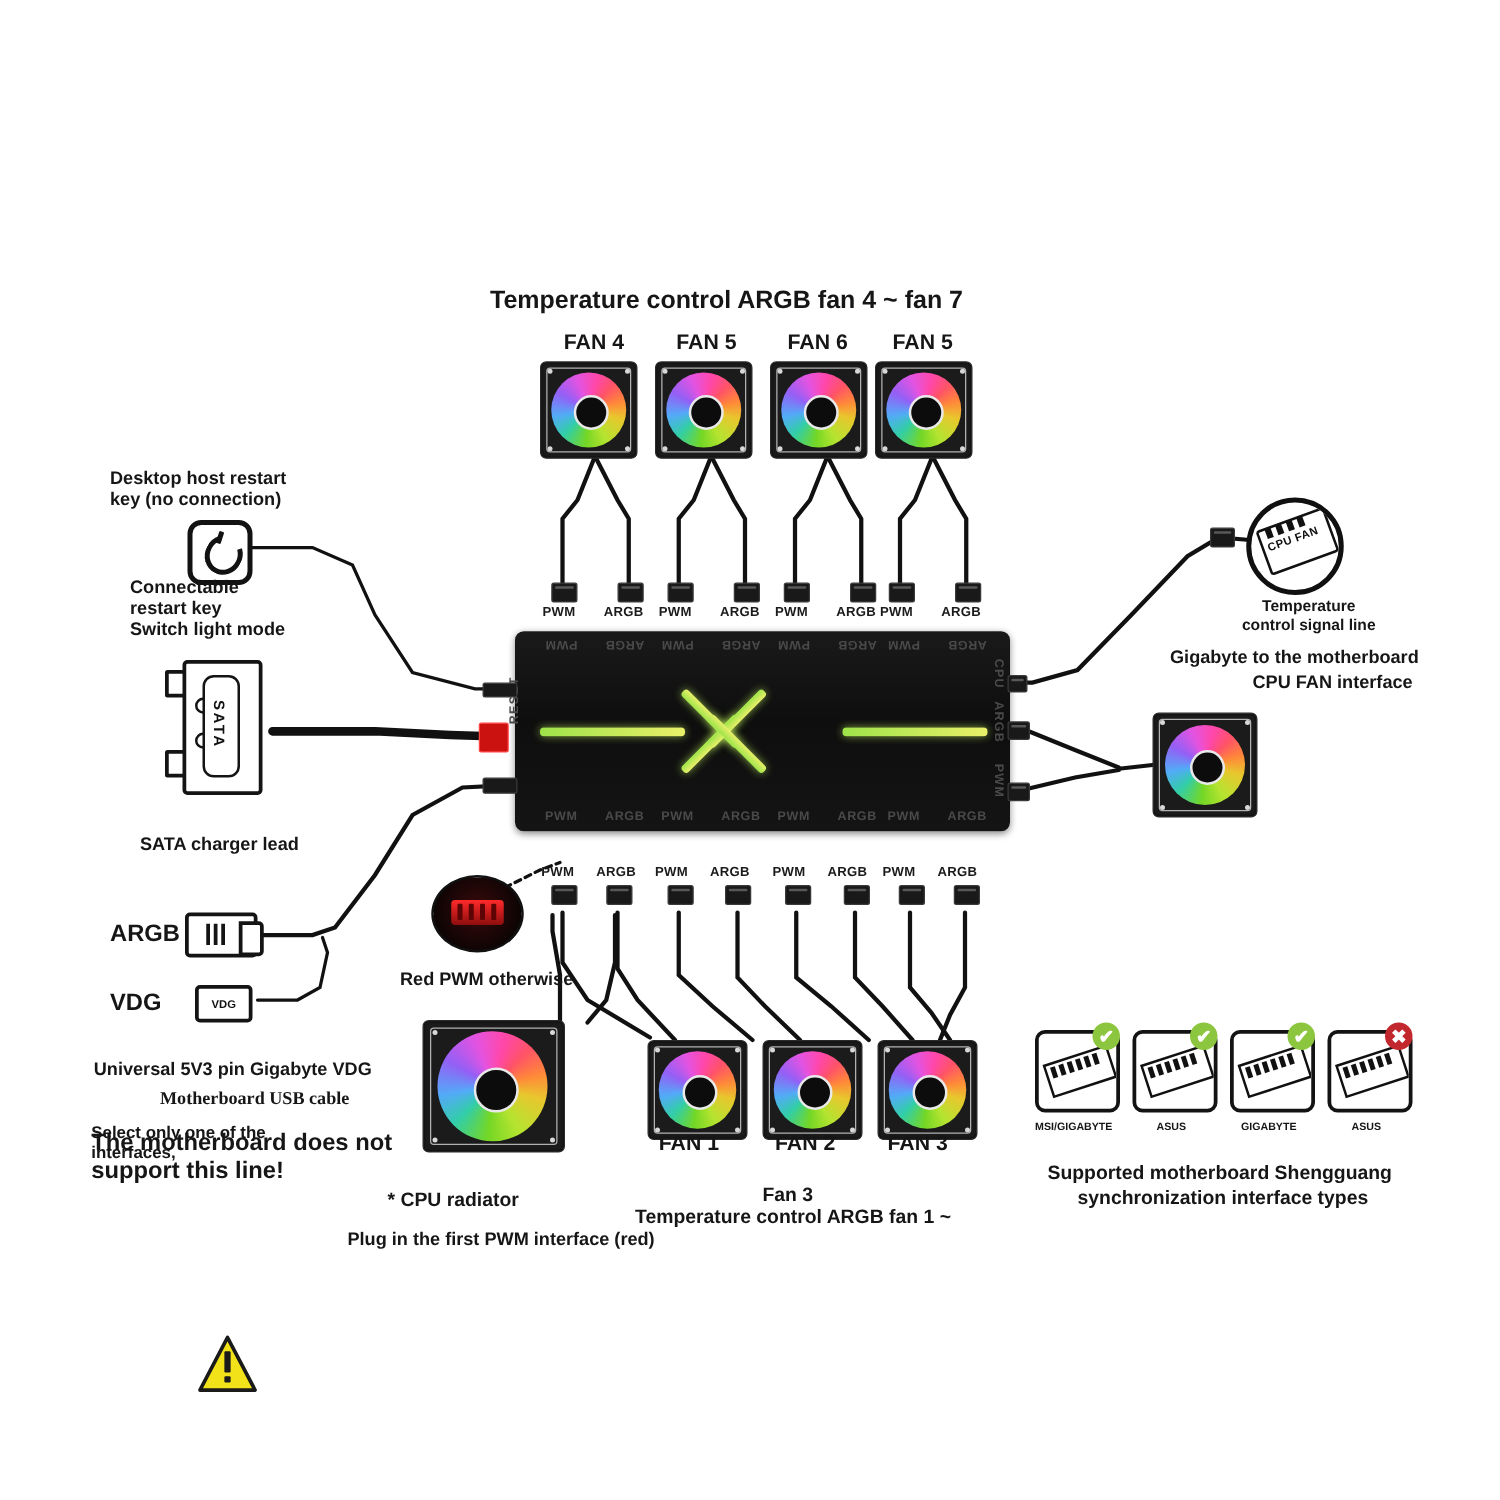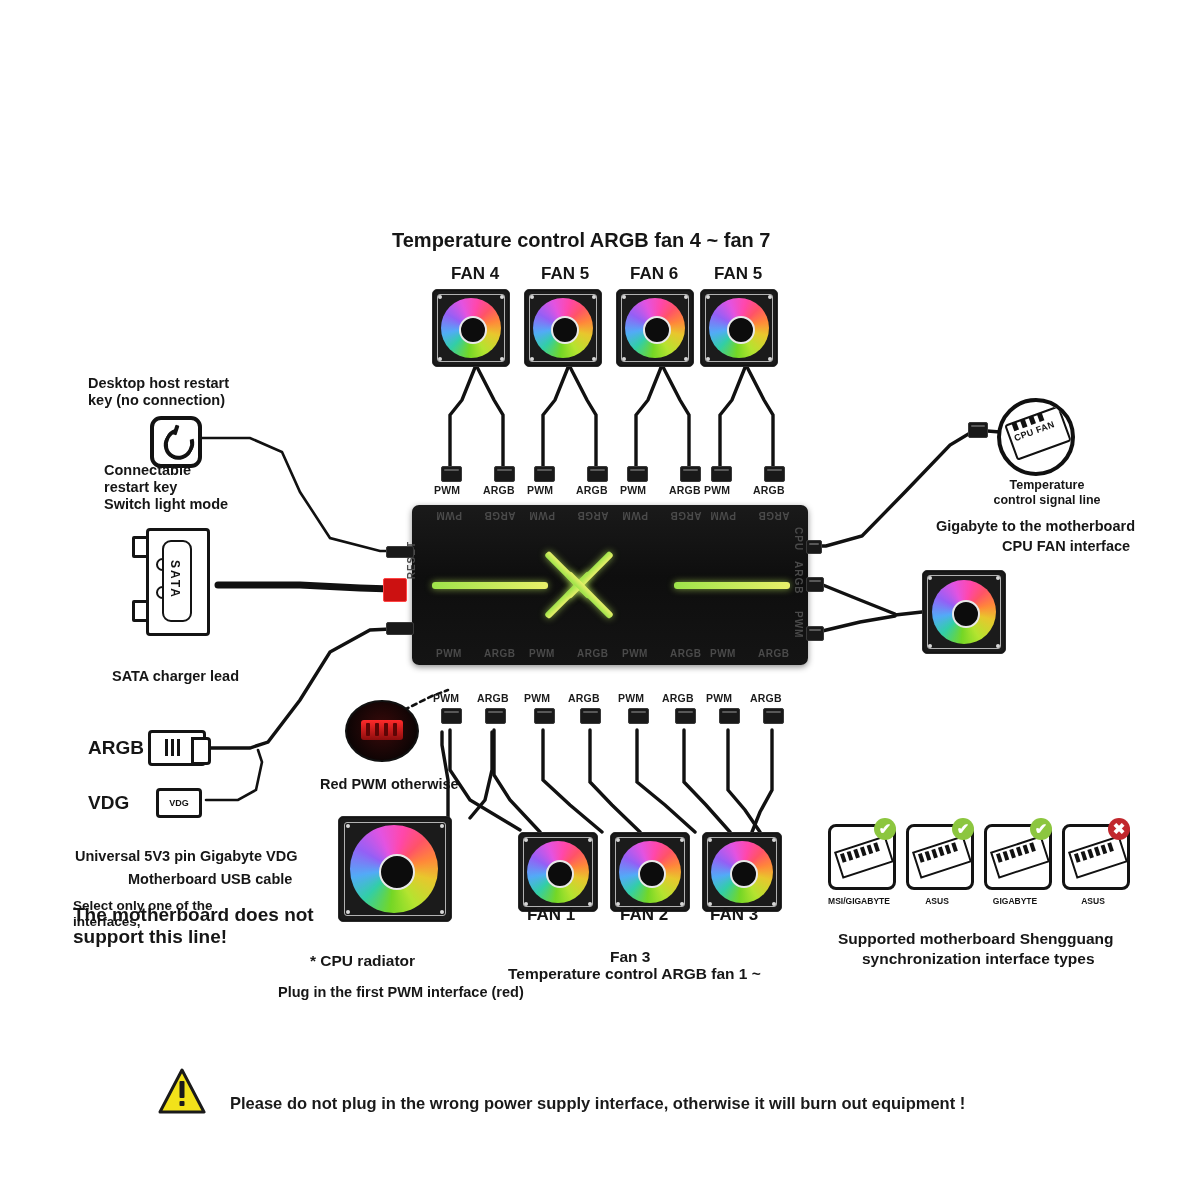--- a/index.html
+++ b/index.html
@@ -424,21 +424,21 @@
     </div>
     <div class="plugtab" style="left:40px;top:4px;width:14px;height:22px;border-radius:0 4px 4px 0;"></div>
   </div>
 
   <div class="txt" style="left:88px;top:792px;font-size:19px;">VDG</div>
   <div class="plugbox" style="left:156px;top:788px;width:40px;height:24px;display:flex;align-items:center;justify-content:center;">
     <span style="font-size:9px;font-weight:bold;">VDG</span>
   </div>
 
   <div class="txt" style="left:75px;top:848px;font-size:14.5px;">Universal 5V3 pin Gigabyte VDG</div>
-  <div class="txt" style="left:128px;top:871px;font-size:14.5px;">Motherboard USB cable</div>
+  <div class="txt" style="left:128px;top:871px;font-size:14.5px;font-family:Liberation Serif, serif;">Motherboard USB cable</div>
   <div class="txt" style="left:73px;top:898px;font-size:13.5px;">Select only one of the
 interfaces,</div>
   <div class="txt" style="left:73px;top:904px;font-size:19px;">The motherboard does not
 support this line!</div>
 
   <div class="mbcard" style="left:828px;top:824px;">
     <div class="strip">
       <i class="pin" style="left:3px;"></i>
         <i class="pin" style="left:10px;"></i>
         <i class="pin" style="left:17px;"></i>
@@ -490,15 +490,14 @@
   <div class="mbname" style="left:1055px;top:896px;">ASUS</div>
 
   <div class="txt" style="left:838px;top:930px;font-size:15.5px;">Supported motherboard Shengguang</div>
   <div class="txt" style="left:862px;top:950px;font-size:15.5px;">synchronization interface types</div>
 
   <svg id="warntri" viewBox="0 0 48 46">
     <polygon points="24,2 46,44 2,44" fill="#f2e21a" stroke="#1a1a1a" stroke-width="3" stroke-linejoin="round"></polygon>
     <rect x="21.5" y="13" width="5" height="17" fill="#1a1a1a" rx="1"></rect>
     <rect x="21.5" y="33" width="5" height="5" fill="#1a1a1a" rx="1"></rect>
   </svg>
-  <div class="warntext">Please do not plug in the wrong power supply interface, otherwise it will burn out equipment !</div>
 
 </div>
 
 </body></html>

